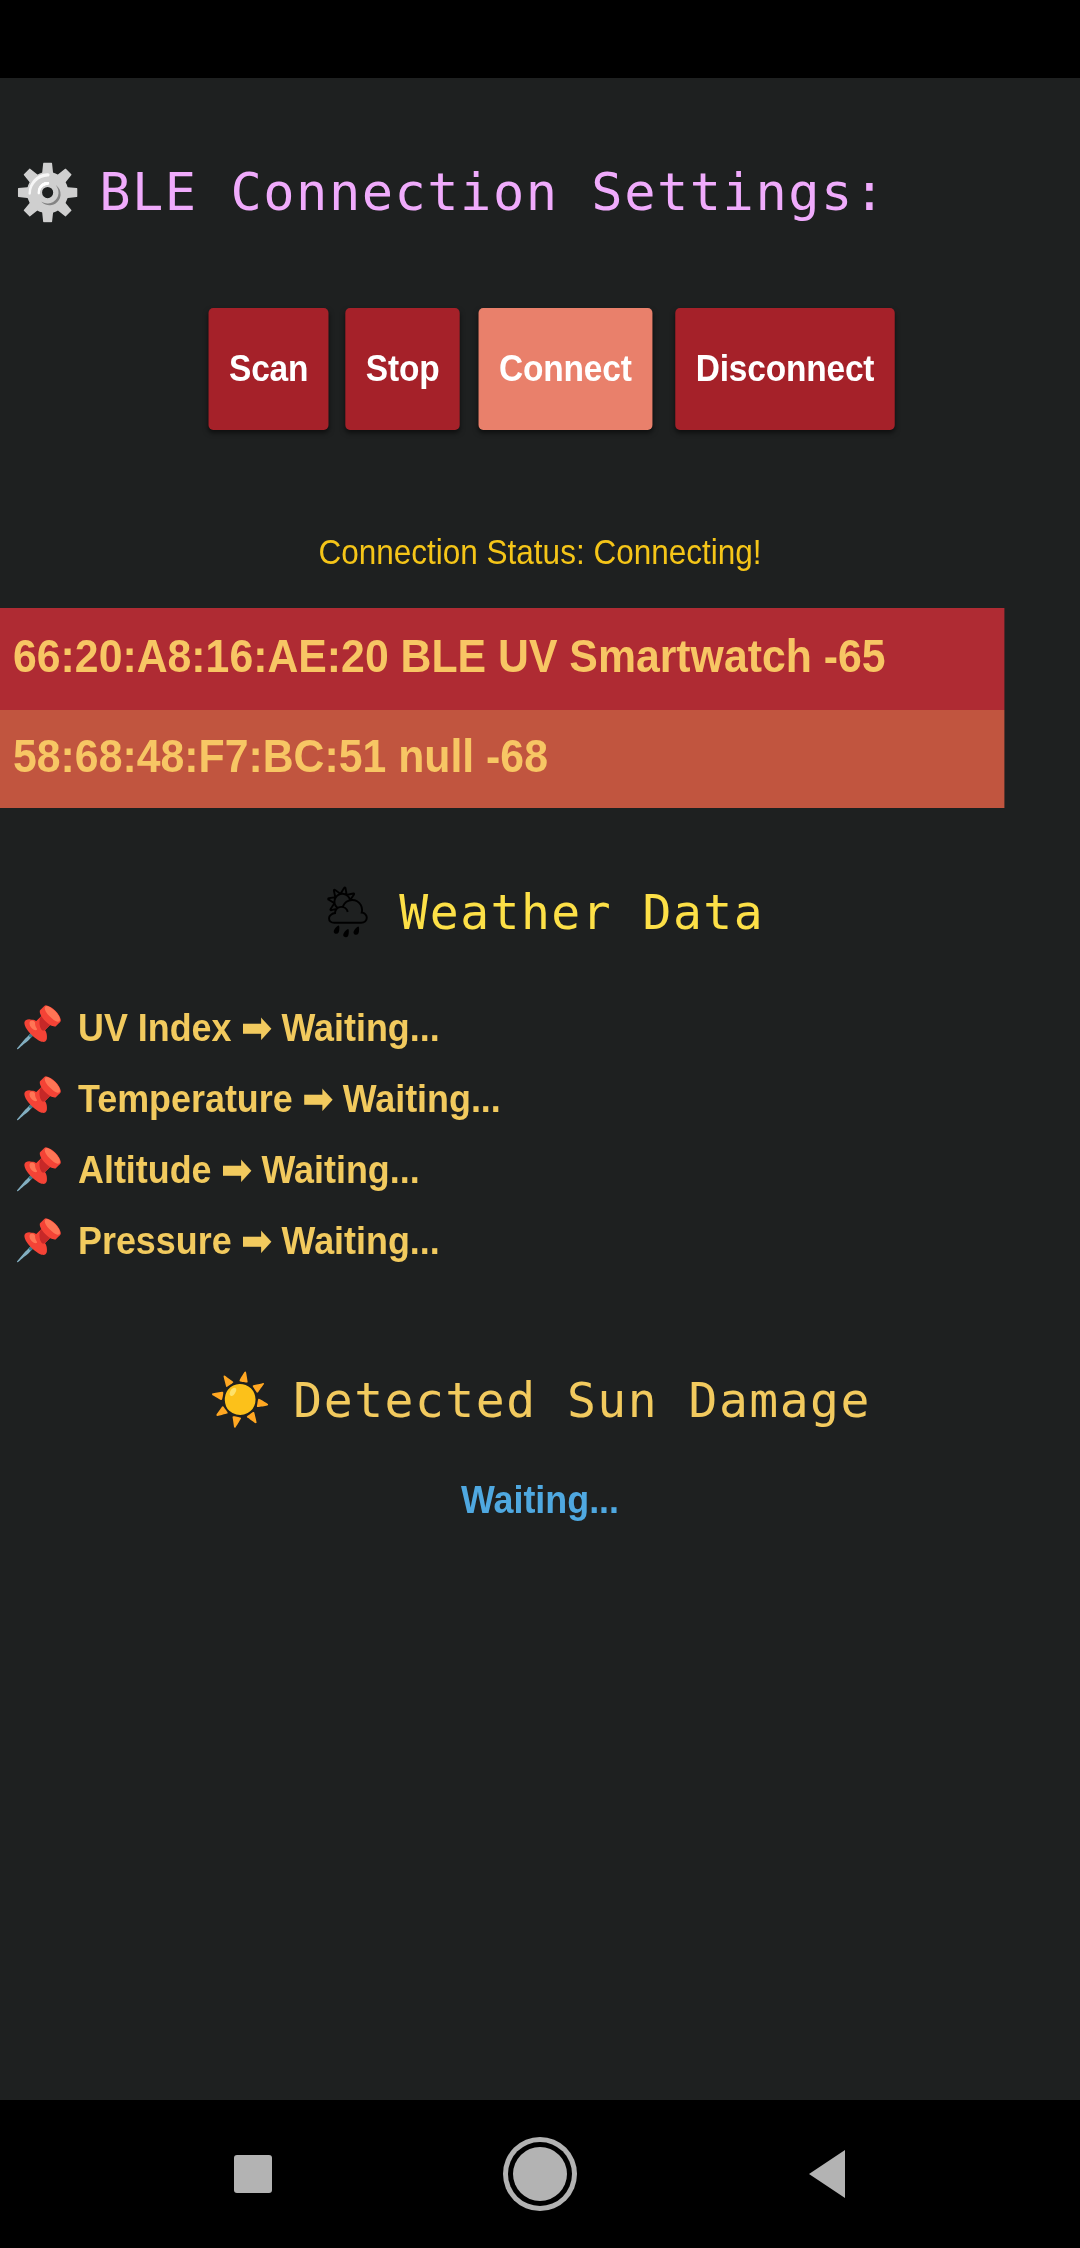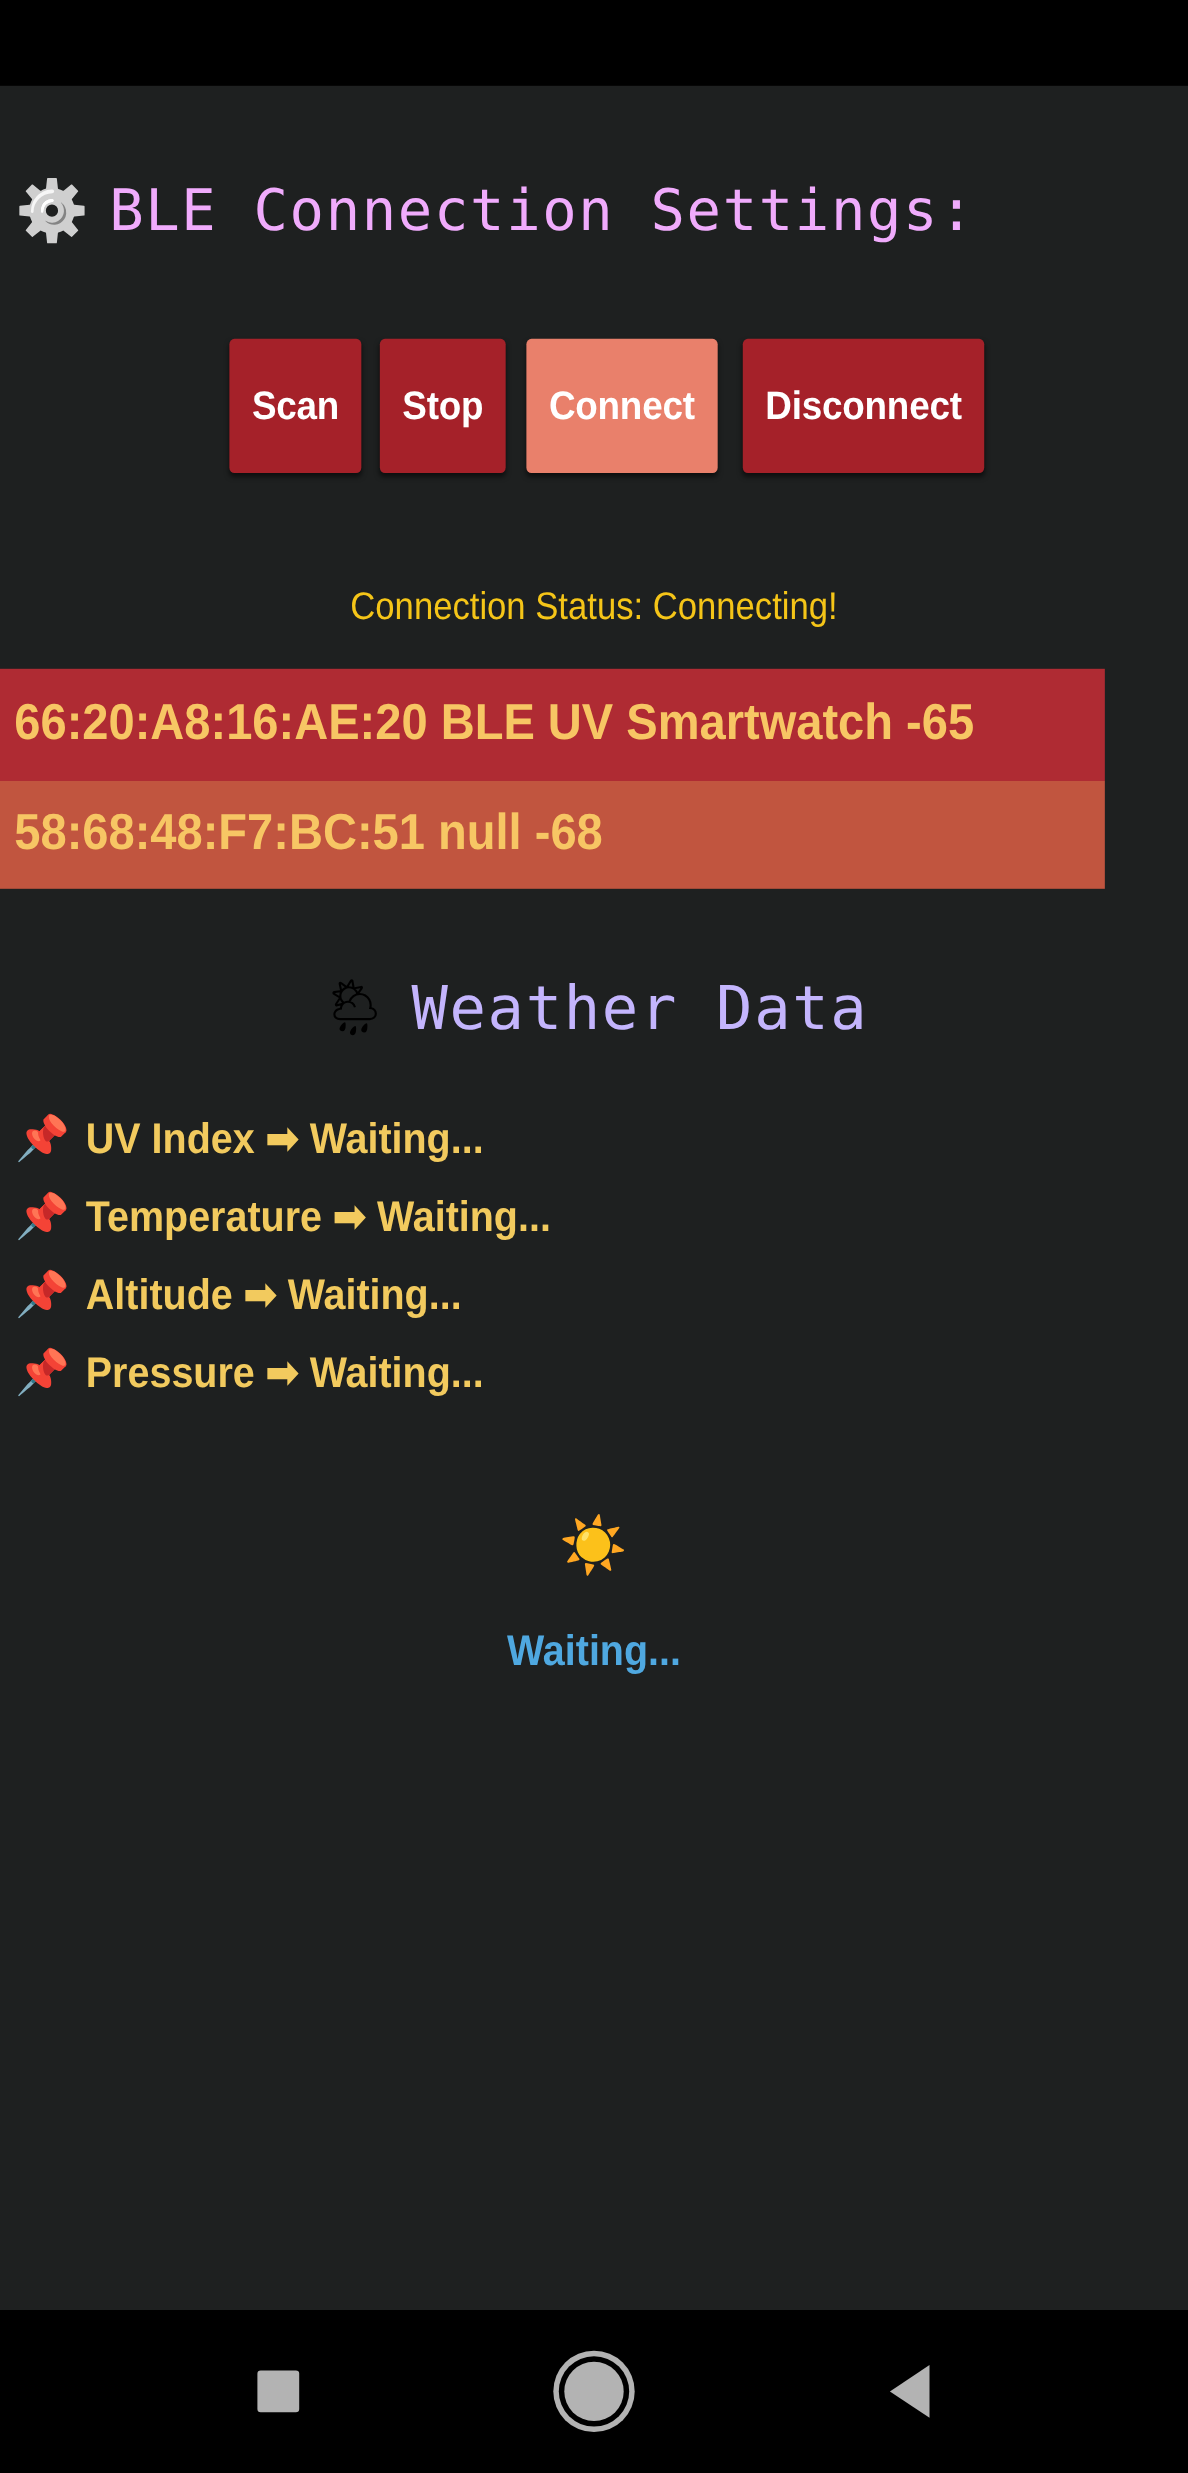--- a/index.html
+++ b/index.html
@@ -119,22 +119,22 @@
   .weather-header {
     display: flex;
     align-items: center;
     justify-content: center;
     gap: 20px;
     margin-top: 76px;
   }
   .weather-header .emoji { font-size: 50px; line-height: 1; }
   .weather-header .label {
     font-family: "DejaVu Sans Mono", "Liberation Mono", monospace;
-    font-size: 55px;
-    color: #c4b5fd;
+    font-size: 48px;
+    color: #fde047;
     letter-spacing: 1.5px;
   }
 
   .weather-rows {
     margin-top: 52px;
     padding-left: 14px;
   }
   .weather-row {
     display: flex;
     align-items: center;
@@ -257,20 +257,21 @@
         <span class="rtext">Altitude ➡ Waiting...</span>
       </div>
       <div class="weather-row">
         <span class="pin">📌</span>
         <span class="rtext">Pressure ➡ Waiting...</span>
       </div>
     </div>
 
     <div class="sun-header">
       <span class="emoji">☀️</span>
+      <span class="label">Detected Sun Damage</span>
     </div>
     <div class="sun-value">Waiting...</div>
 
   </div>
 
   <div class="nav-bar">
     <div class="nav-btn">
       <div class="nav-square"></div>
     </div>
     <div class="nav-btn">

